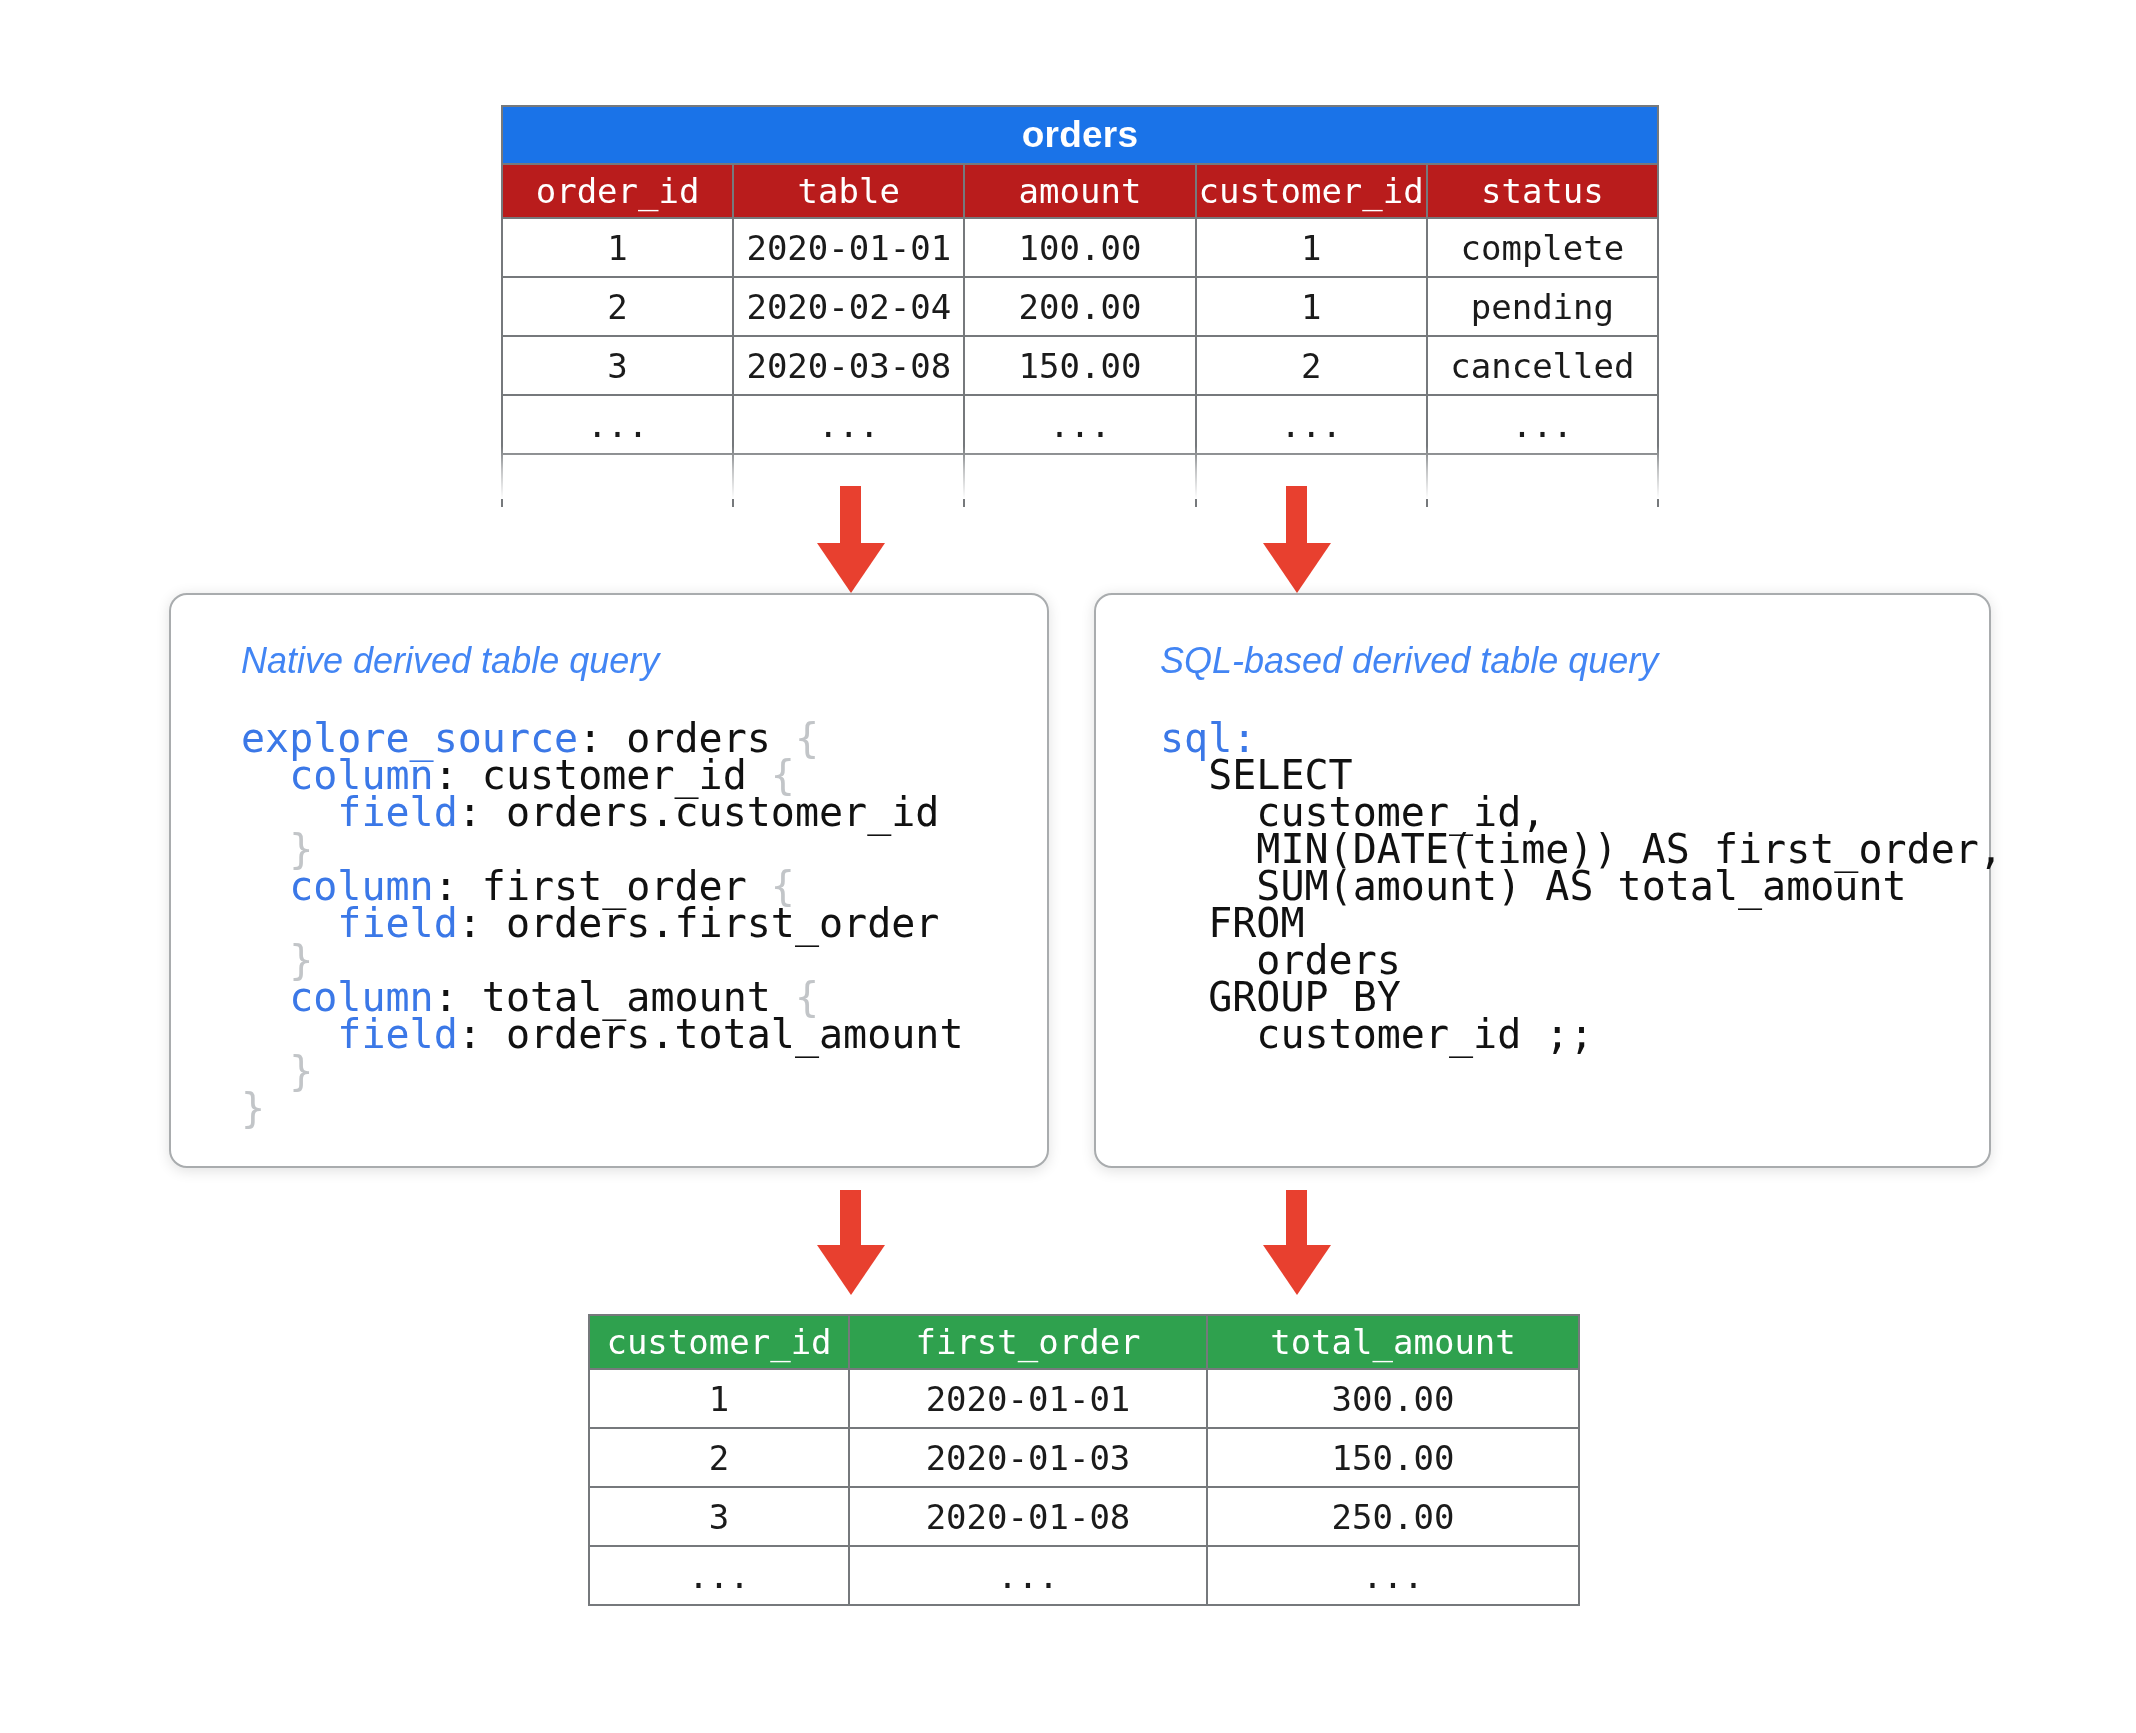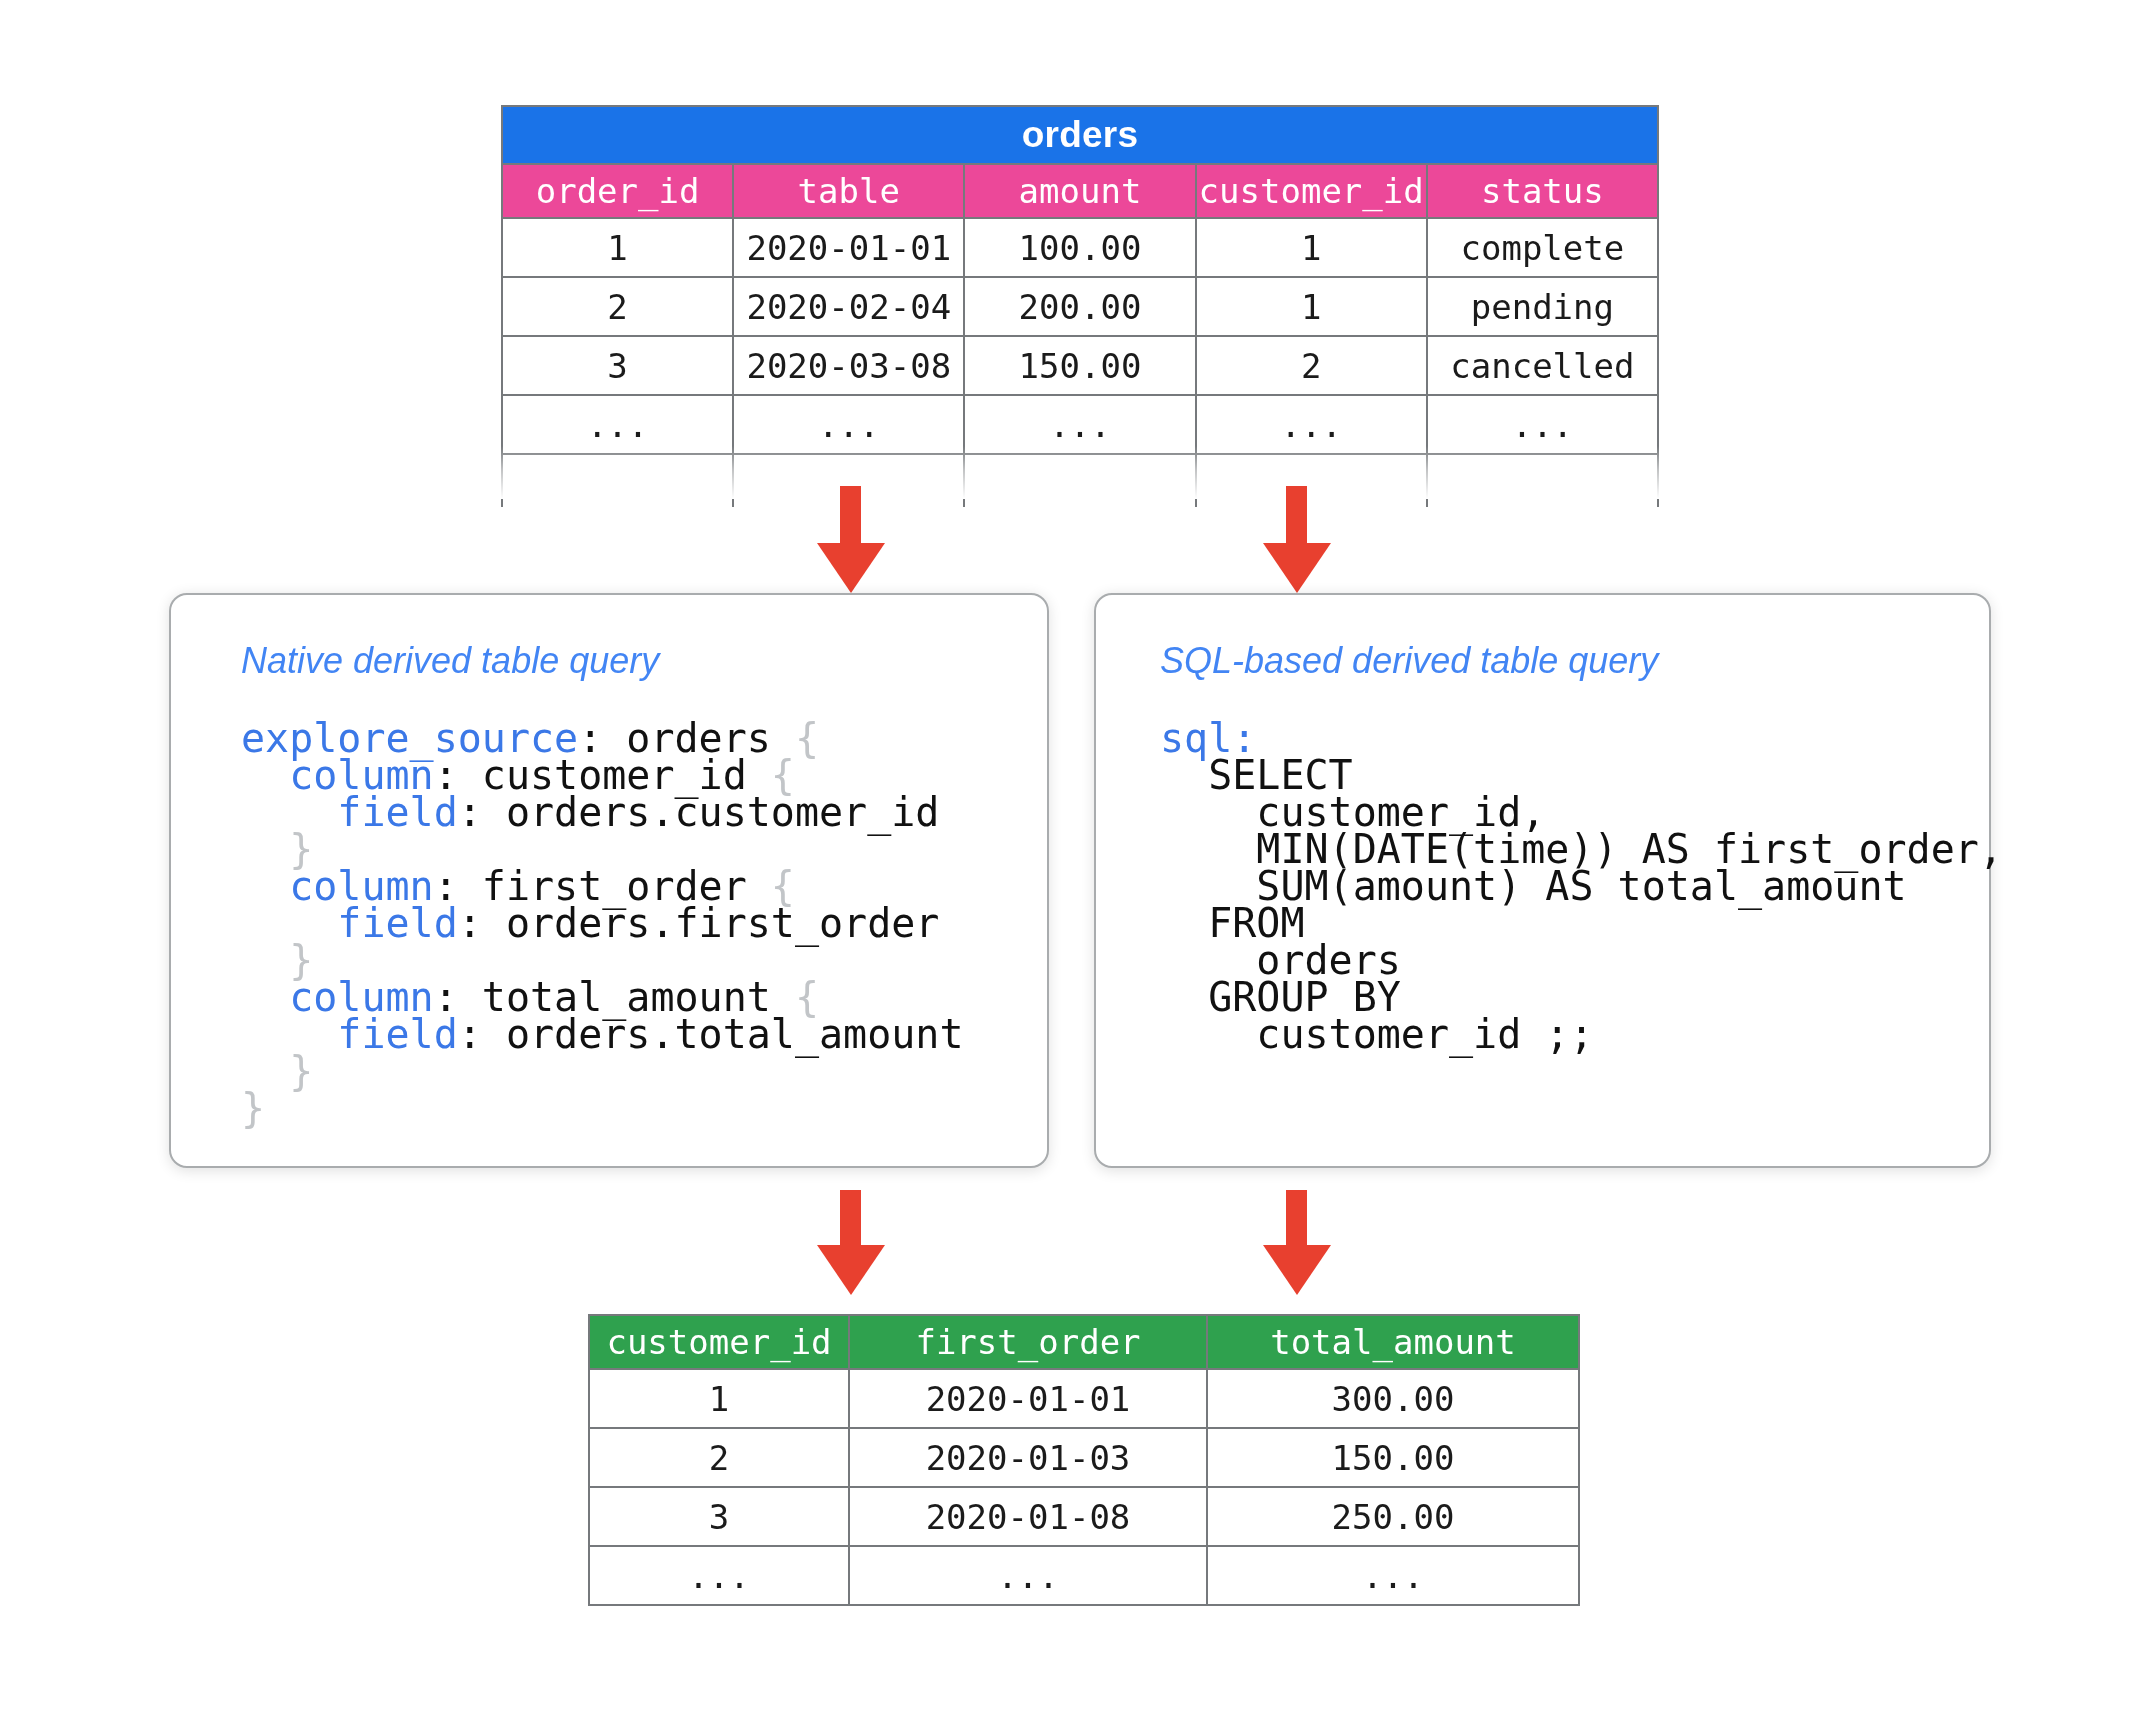--- a/index.html
+++ b/index.html
@@ -21,21 +21,21 @@
   }
   .dtable .title{
     color:#fff;font-family:"Liberation Sans",sans-serif;
     font-weight:bold;letter-spacing:0.2px;
   }
   .dtable .hcell{color:#fff;}
 
   
   #orders-table{left:501px;top:105px;width:1158px;}
   #orders-table .title{background:#1a73e8;height:56px;font-size:37px;}
-  #orders-table .hcell{background:#ec4899;height:52px;font-size:34px;}
+  #orders-table .hcell{background:#b91c1c;height:52px;font-size:34px;}
   #orders-table .dcell{height:57px;font-size:34px;}
   #orders-table .lastrow td{height:52px;border-bottom:none;}
 
   
   #orders-fade{
     position:absolute;left:481px;top:446px;width:1203px;height:53px;
     background:linear-gradient(to bottom,rgba(255,255,255,0) 0%,rgba(255,255,255,.55) 45%,#fff 100%);
     pointer-events:none;
   }
 

